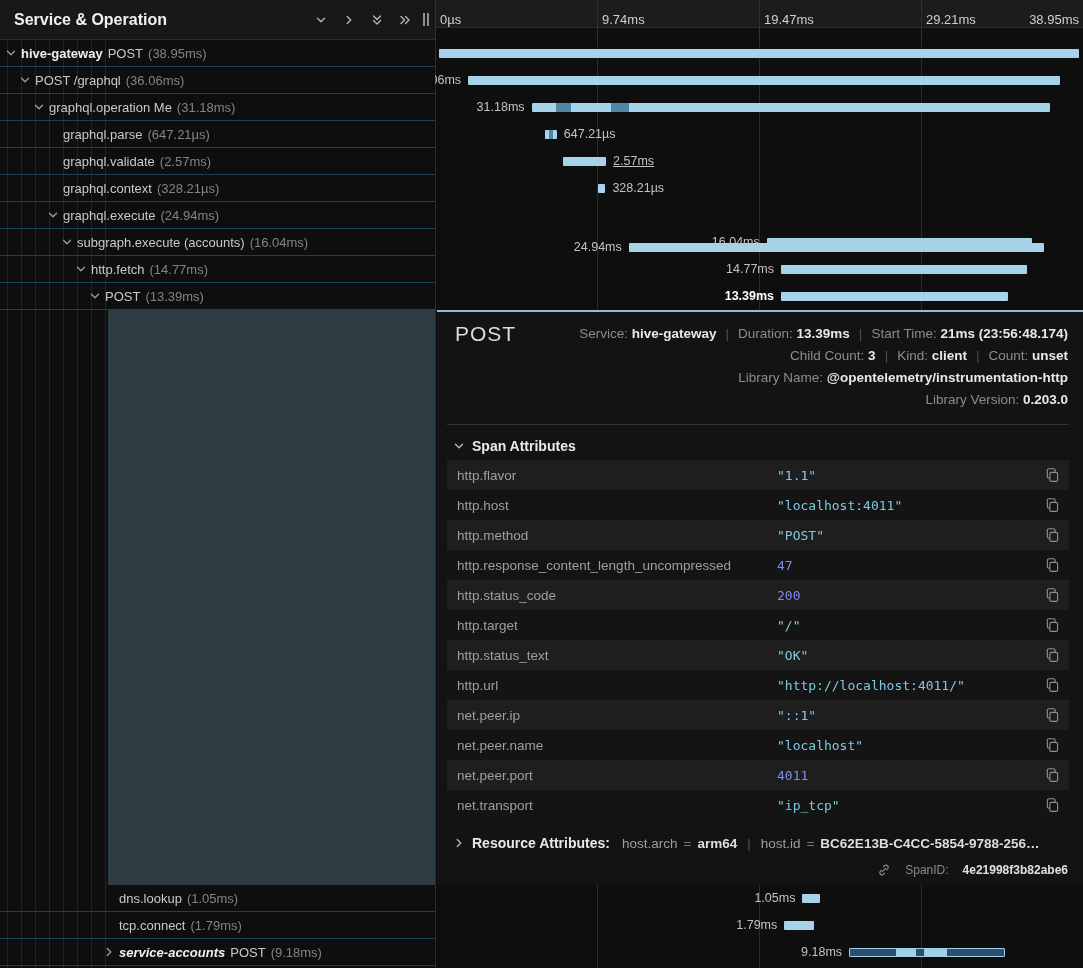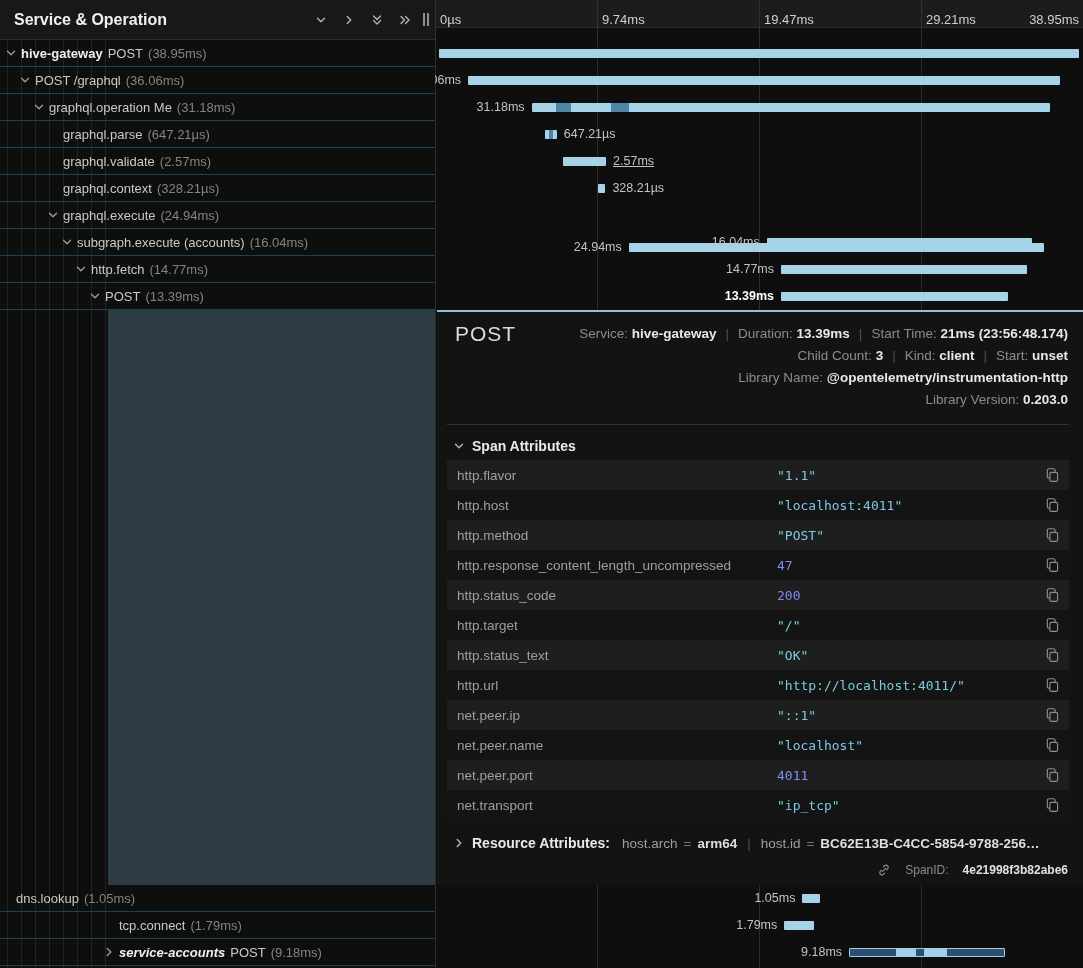--- a/index.html
+++ b/index.html
@@ -202,21 +202,21 @@
             <polyline points="2.5,4.25 6,7.75 9.5,4.25"></polyline>
           </svg>
         </span>
         <span class="tr-name">POST</span>
         <span class="tr-dur">(13.39ms)</span>
       </div>
       <div class="tl-row" style="top: 283px;">
         <div class="bar" style="left: 53.4%; width: 35%;"></div>
         <div class="bar-label sel" style="right: 308.968px;">13.39ms</div>
       </div>
-      <div class="tree-row" style="top: 885px; ">
+      <div class="tree-row" style="top: 885px; padding-left: 103px;">
         <span class="tr-chev"></span>
         <span class="tr-name">dns.lookup</span>
         <span class="tr-dur">(1.05ms)</span>
       </div>
       <div class="tl-row" style="top: 885px;">
         <div class="bar" style="left: 56.7%; width: 2.7%;"></div>
         <div class="bar-label" style="right: 287.584px;">1.05ms</div>
       </div>
       <div class="tree-row" style="top: 912px; padding-left: 103px;">
         <span class="tr-chev"></span>
@@ -281,21 +281,21 @@
       <div class="tick-label" style="left: 491px;">29.21ms</div>
       <div class="tick-label" style="right: 4px;">38.95ms</div>
     </div>
 
   <div id="filler"></div>
 
   <div id="detail">
     <div class="d-title">POST</div>
     <div class="d-meta">
         <div><span>Service: </span><b>hive-gateway</b><span class="d-sep">|</span><span>Duration: </span><b>13.39ms</b><span class="d-sep">|</span><span>Start Time: </span><b>21ms (23:56:48.174)</b></div>
-        <div><span>Child Count: </span><b>3</b><span class="d-sep">|</span><span>Kind: </span><b>client</b><span class="d-sep">|</span><span>Start: </span><b>unset</b></div>
+        <div><span>Child Count: </span><b>3</b><span class="d-sep">|</span><span>Kind: </span><b>client</b><span class="d-sep">|</span><span>Count: </span><b>unset</b></div>
         <div><span>Library Name: </span><b>@opentelemetry/instrumentation-http</b></div>
         <div><span>Library Version: </span><b>0.203.0</b></div>
       </div>
     <div class="d-hr"></div>
     <div class="d-attr-head">
       <svg width="12" height="12" viewBox="0 0 12 12" fill="none" stroke="#b5b5b5" stroke-width="1.4" stroke-linecap="round" stroke-linejoin="round">
           <polyline points="2.5,4.25 6,7.75 9.5,4.25"></polyline>
         </svg>
       <span>Span Attributes</span>
     </div>

